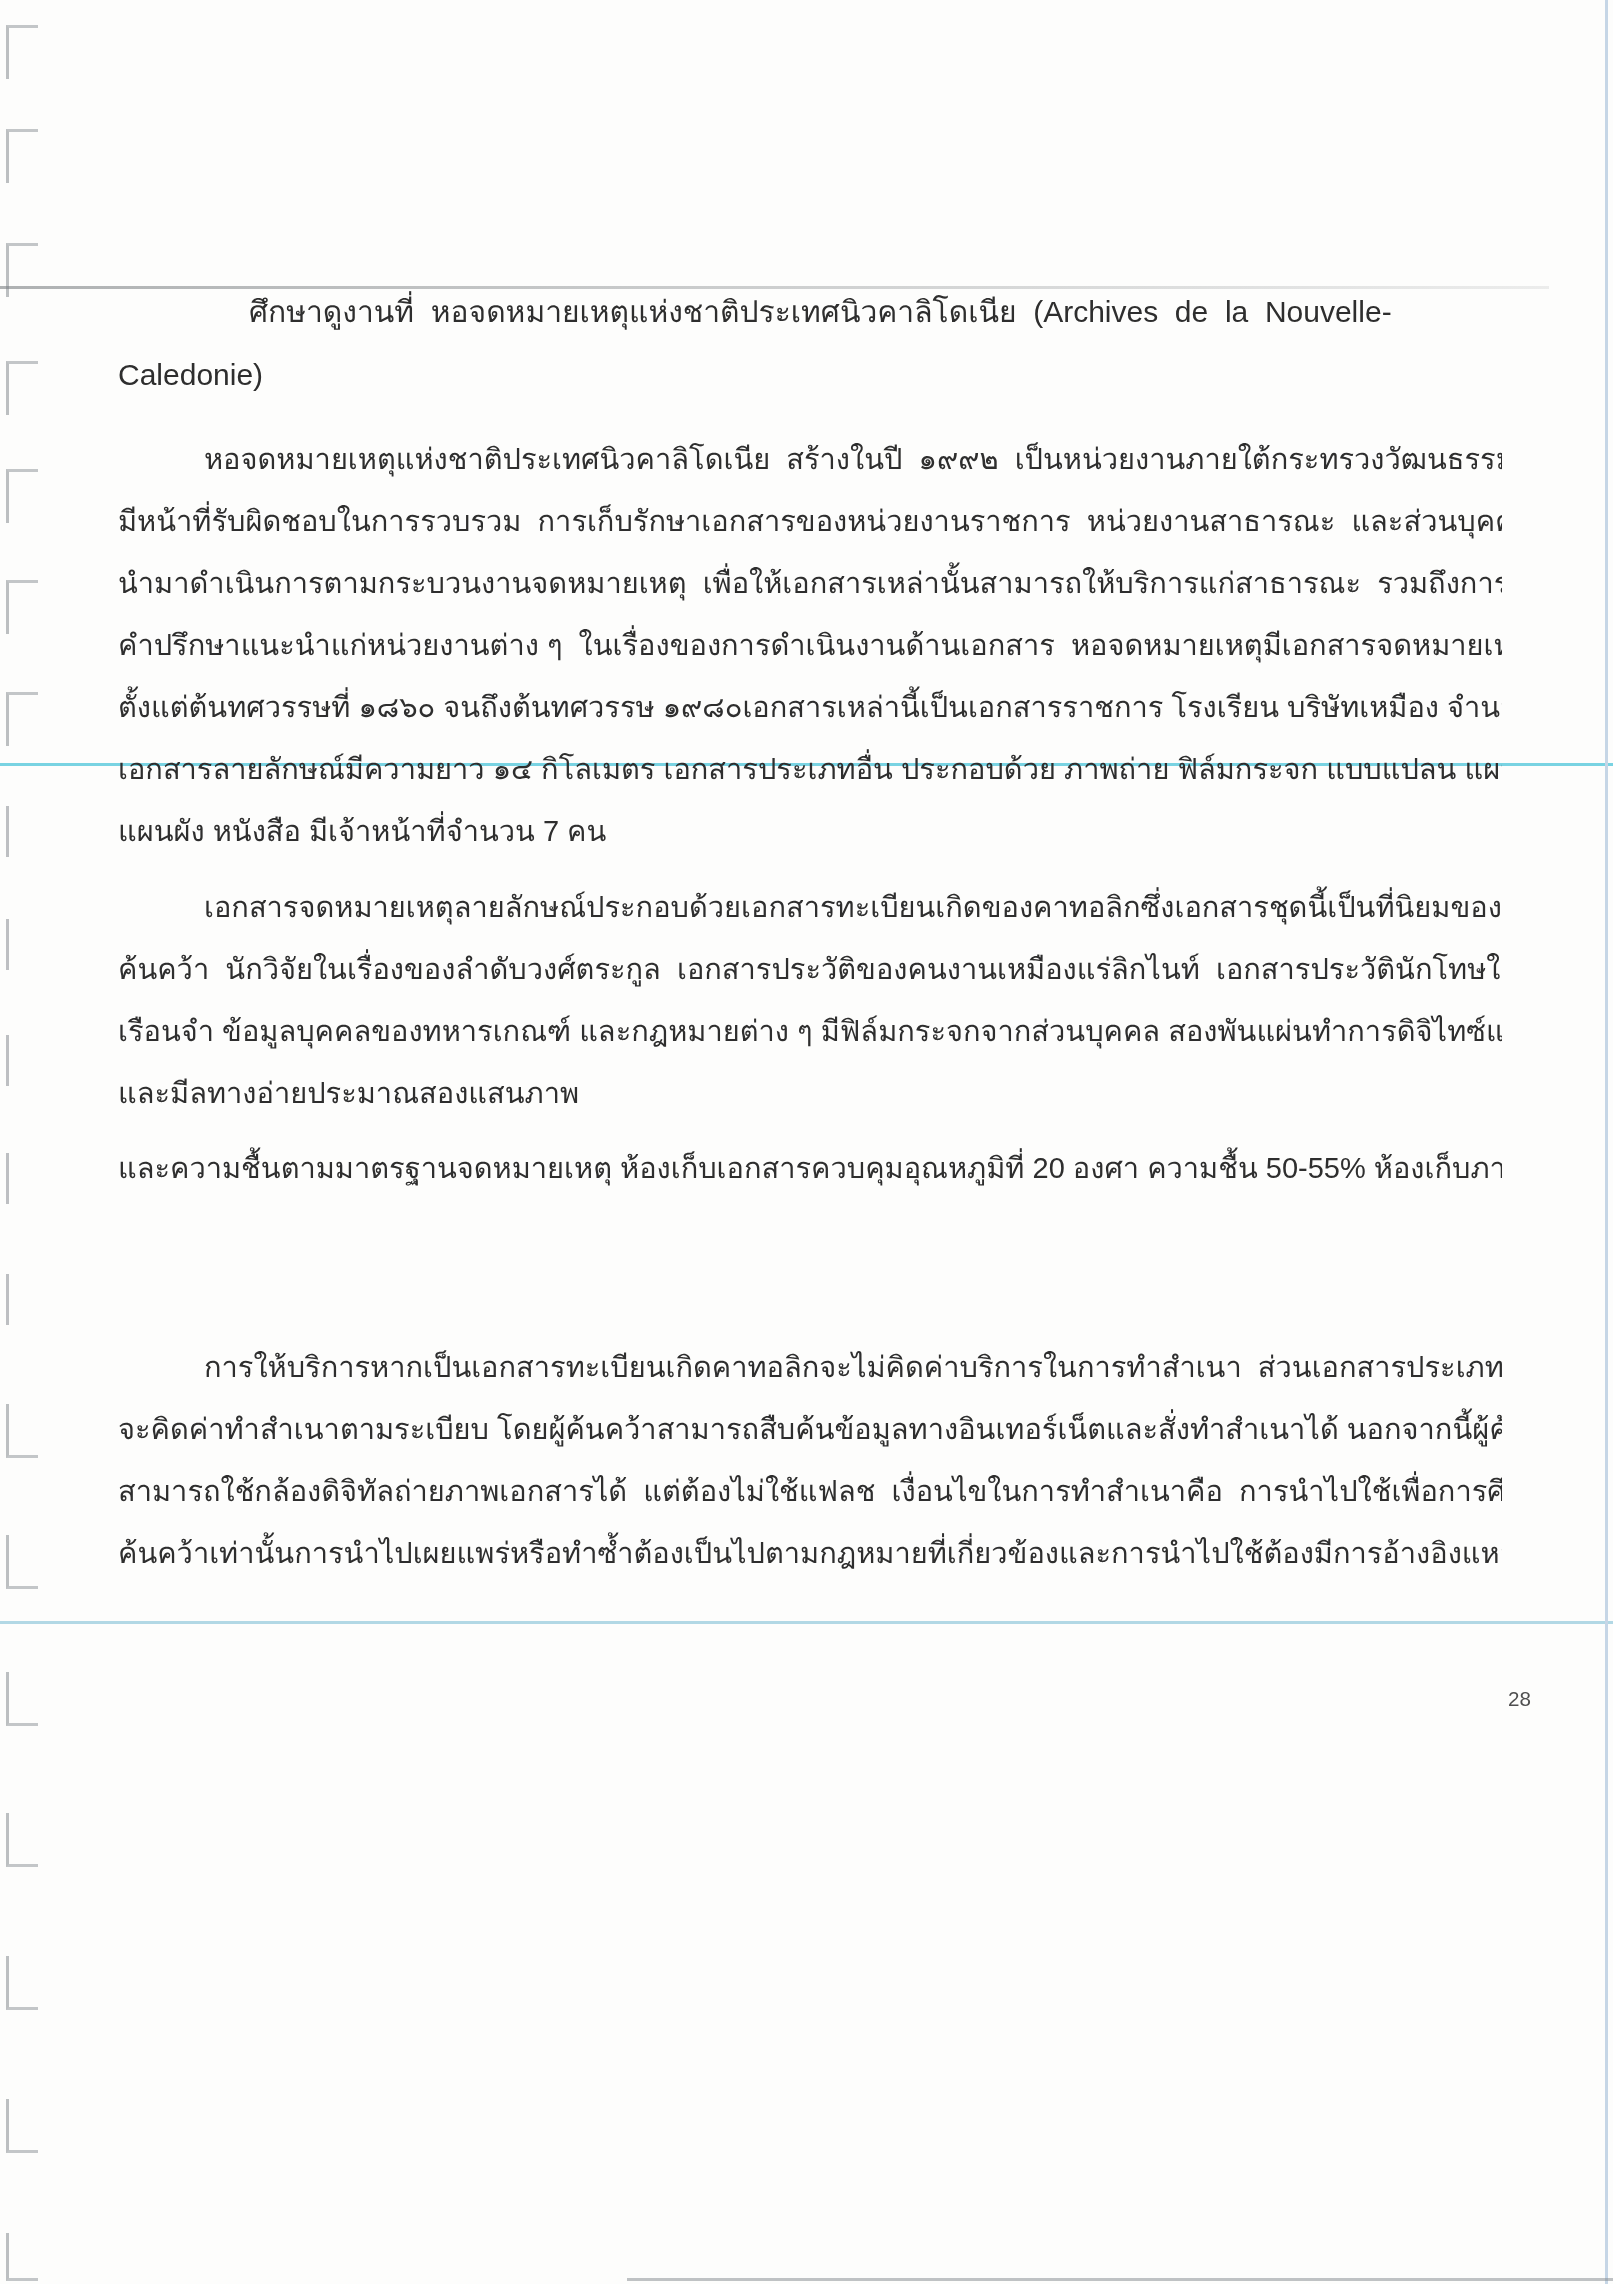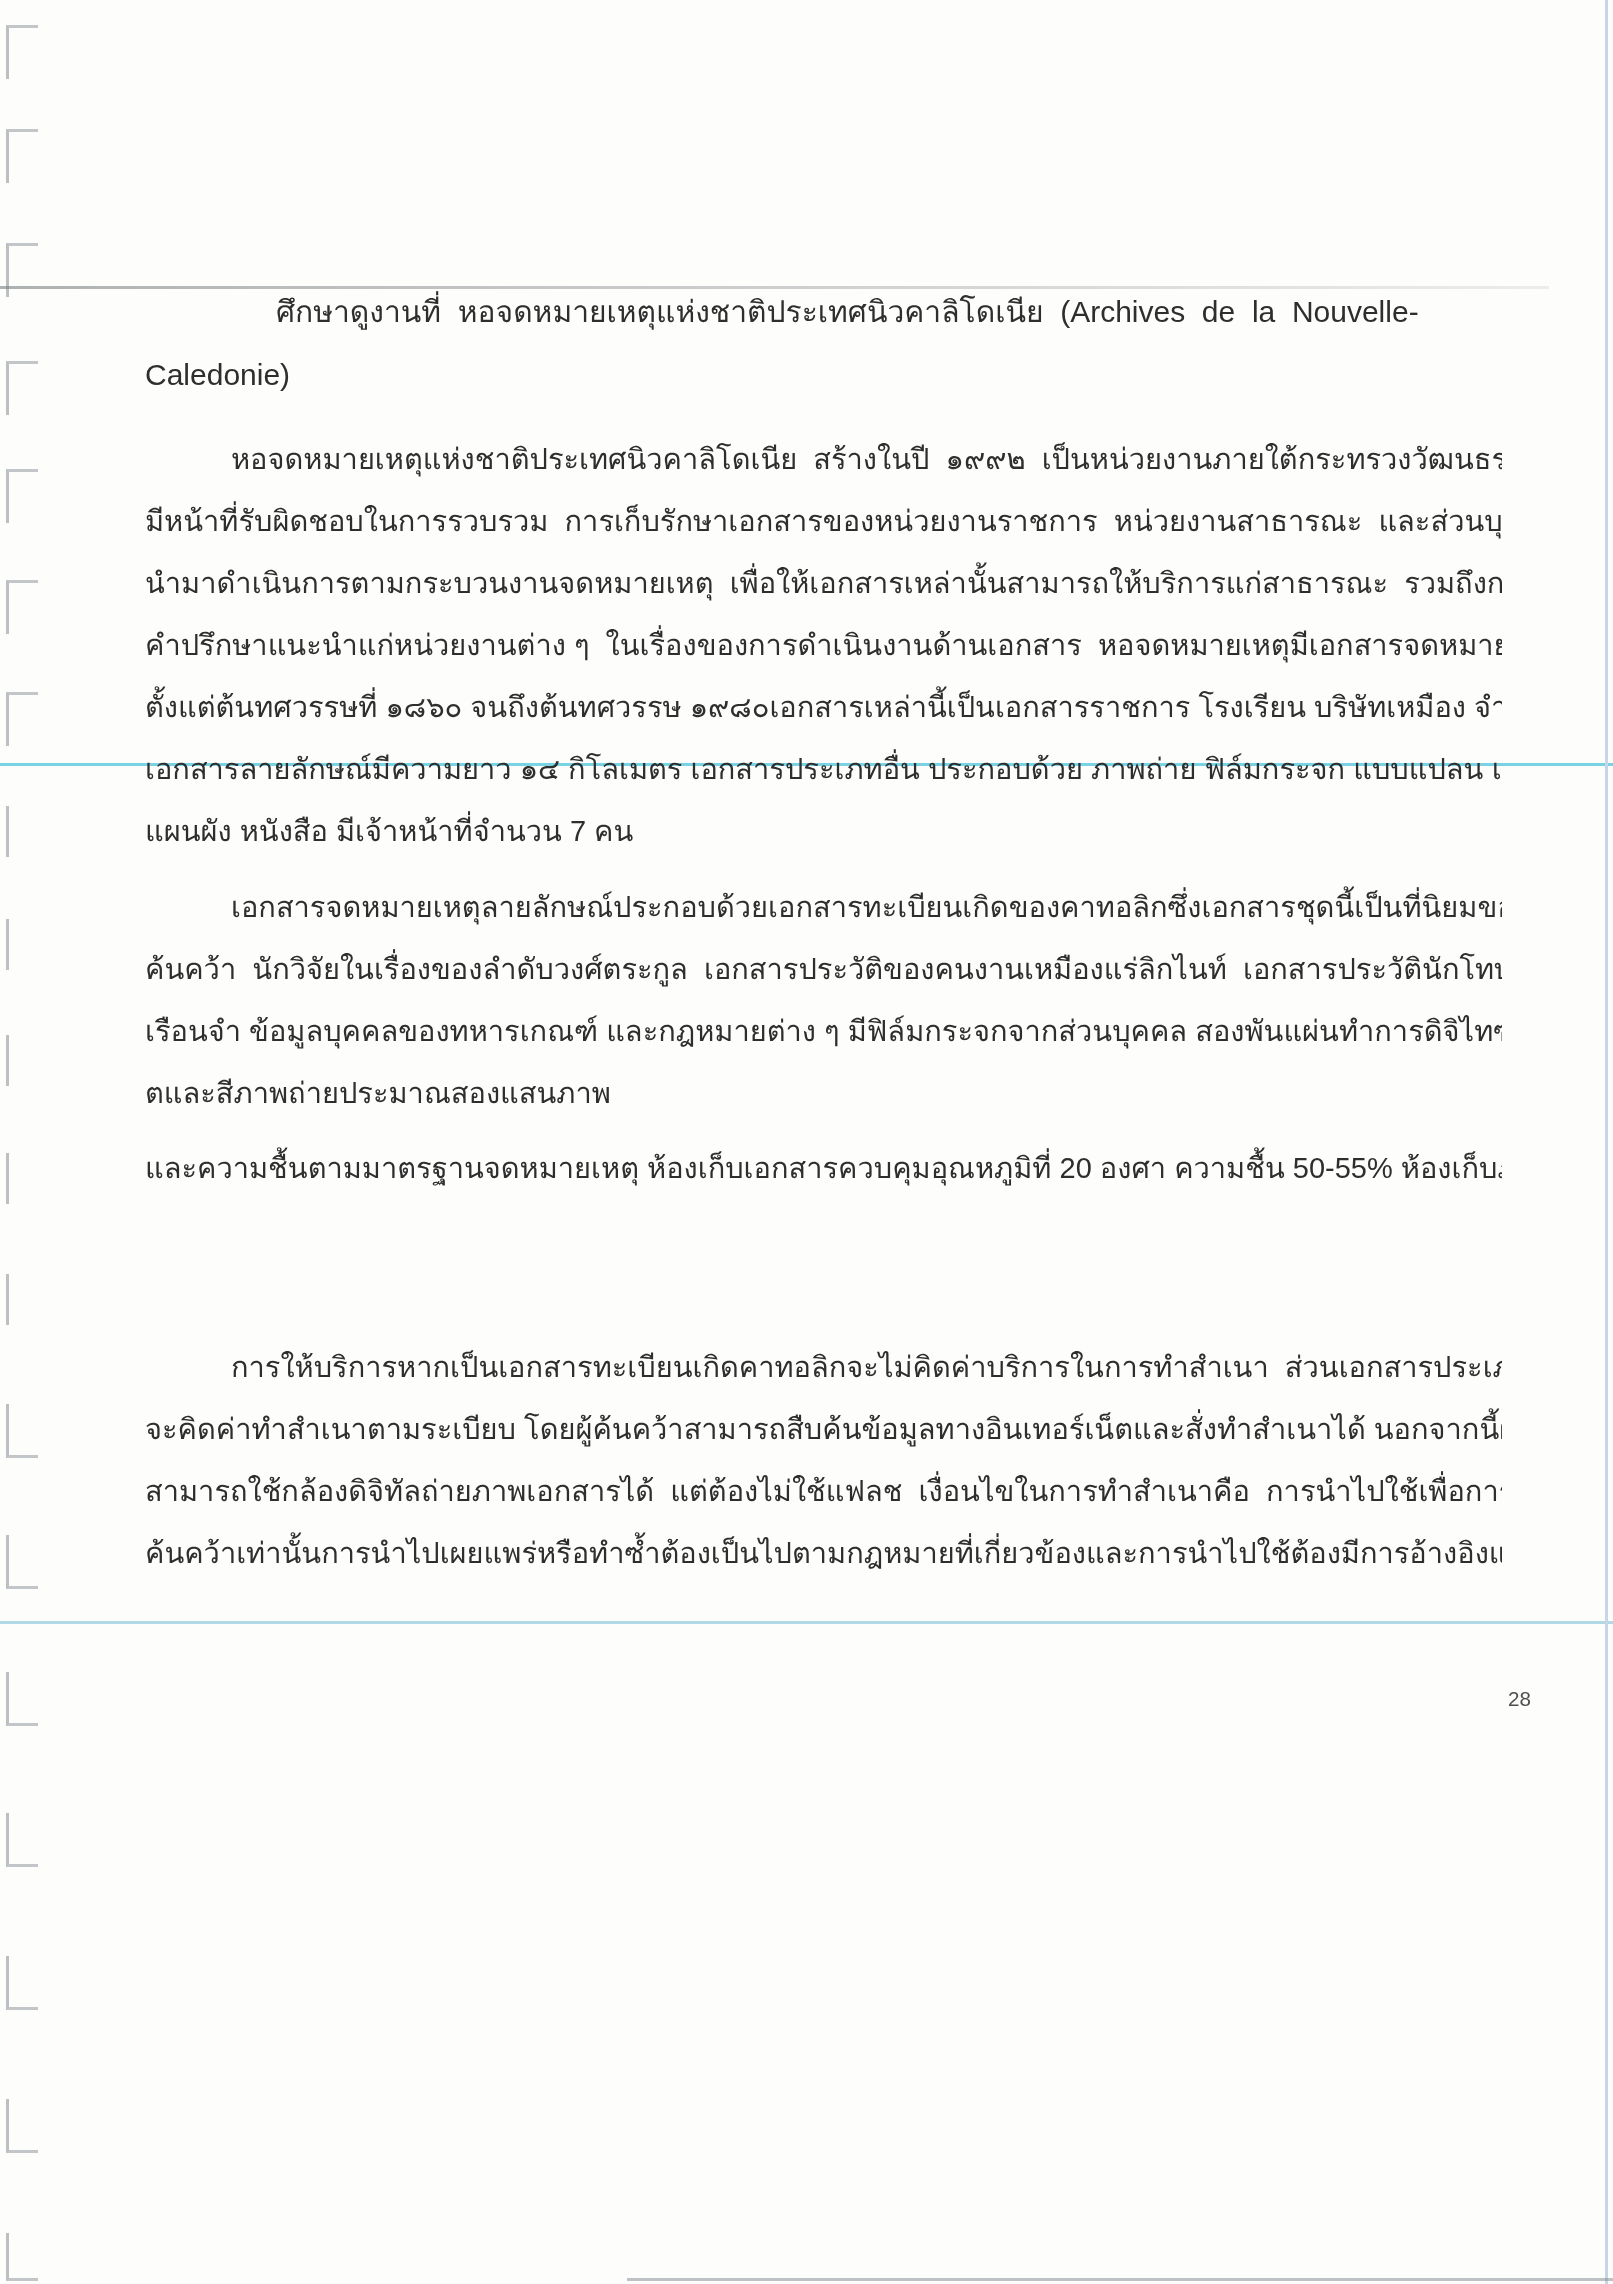--- a/index.html
+++ b/index.html
@@ -10,21 +10,20 @@
     overflow:hidden;
     font-family:"Liberation Sans","DejaVu Sans",sans-serif;
     color:#2e2e2e;
   }
   .textblock{position:absolute;left:118px;width:1384px;}
   .line{
     height:62px;line-height:62px;
     font-size:29px;
     white-space:pre;
     overflow:hidden;
-    margin-left:27px;
   }
   .indent{text-indent:86px;}
   .title-line{height:63px;line-height:63px;font-size:30px;}
   .title-indent{text-indent:131px;}
 
   
   .streak-top{
     position:absolute;top:286px;left:0;width:1549px;height:2.9px;
     background:linear-gradient(to right, rgba(110,115,118,.55), rgba(110,115,118,.12));
   }
@@ -85,21 +84,21 @@
     <div class="line">คำปรึกษาแนะนำแก่หน่วยงานต่าง ๆ  ในเรื่องของการดำเนินงานด้านเอกสาร  หอจดหมายเหตุมีเอกสารจดหมายเหตุ</div>
     <div class="line">ตั้งแต่ต้นทศวรรษที่ ๑๘๖๐ จนถึงต้นทศวรรษ ๑๙๘๐เอกสารเหล่านี้เป็นเอกสารราชการ โรงเรียน บริษัทเหมือง จำนวน</div>
     <div class="line">เอกสารลายลักษณ์มีความยาว ๑๔ กิโลเมตร เอกสารประเภทอื่น ประกอบด้วย ภาพถ่าย ฟิล์มกระจก แบบแปลน แผนที่</div>
     <div class="line">แผนผัง หนังสือ มีเจ้าหน้าที่จำนวน 7 คน</div>
   </div>
 
   <div class="textblock" style="top:876px">
     <div class="line indent">เอกสารจดหมายเหตุลายลักษณ์ประกอบด้วยเอกสารทะเบียนเกิดของคาทอลิกซึ่งเอกสารชุดนี้เป็นที่นิยมของผู้</div>
     <div class="line">ค้นคว้า  นักวิจัยในเรื่องของลำดับวงศ์ตระกูล  เอกสารประวัติของคนงานเหมืองแร่ลิกไนท์  เอกสารประวัตินักโทษใน</div>
     <div class="line">เรือนจำ ข้อมูลบุคคลของทหารเกณฑ์ และกฎหมายต่าง ๆ มีฟิล์มกระจกจากส่วนบุคคล สองพันแผ่นทำการดิจิไทซ์แล้ว</div>
-    <div class="line">ตและสีภาพถ่ายประมาณสองแสนภาพ</div>
+    <div class="line">และมีลทางอ่ายประมาณสองแสนภาพ</div>
   </div>
 
   <div class="textblock" style="top:1137px">
     <div class="line">และความชื้นตามมาตรฐานจดหมายเหตุ ห้องเก็บเอกสารควบคุมอุณหภูมิที่ 20 องศา ความชื้น 50-55% ห้องเก็บภาพ</div>
   </div>
 
   <div class="textblock" style="top:1336px">
     <div class="line indent">การให้บริการหากเป็นเอกสารทะเบียนเกิดคาทอลิกจะไม่คิดค่าบริการในการทำสำเนา  ส่วนเอกสารประเภทอื่น</div>
     <div class="line">จะคิดค่าทำสำเนาตามระเบียบ โดยผู้ค้นคว้าสามารถสืบค้นข้อมูลทางอินเทอร์เน็ตและสั่งทำสำเนาได้ นอกจากนี้ผู้ค้นคว้า</div>
     <div class="line">สามารถใช้กล้องดิจิทัลถ่ายภาพเอกสารได้  แต่ต้องไม่ใช้แฟลช  เงื่อนไขในการทำสำเนาคือ  การนำไปใช้เพื่อการศึกษา</div>

